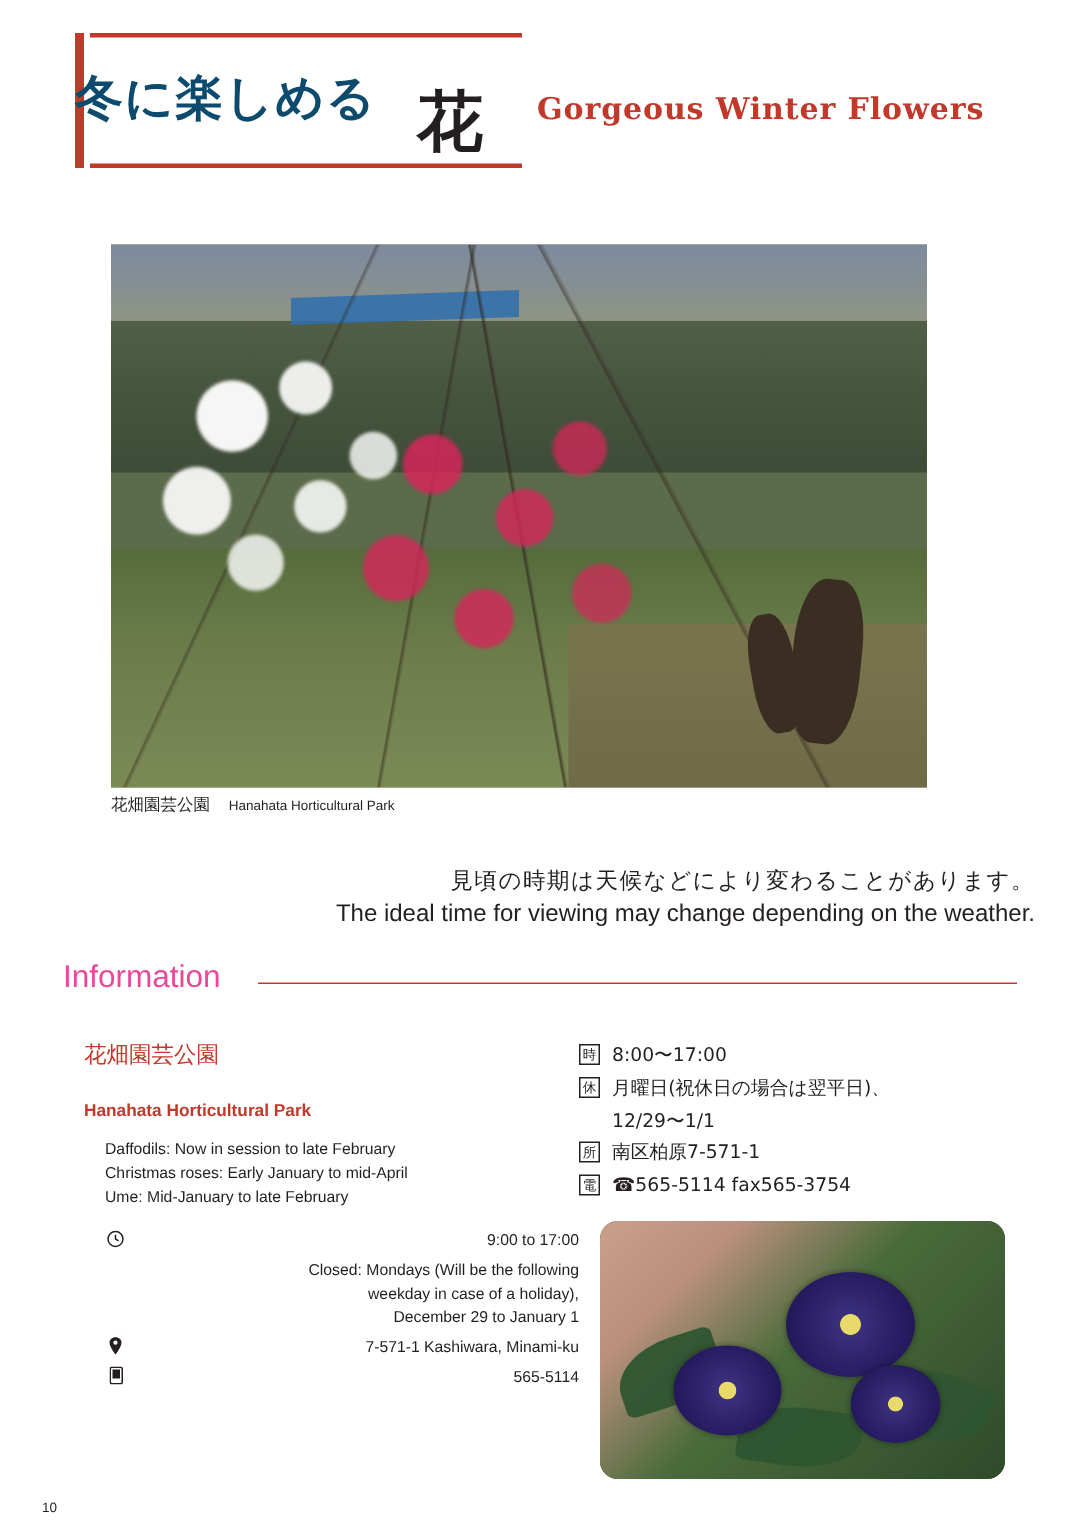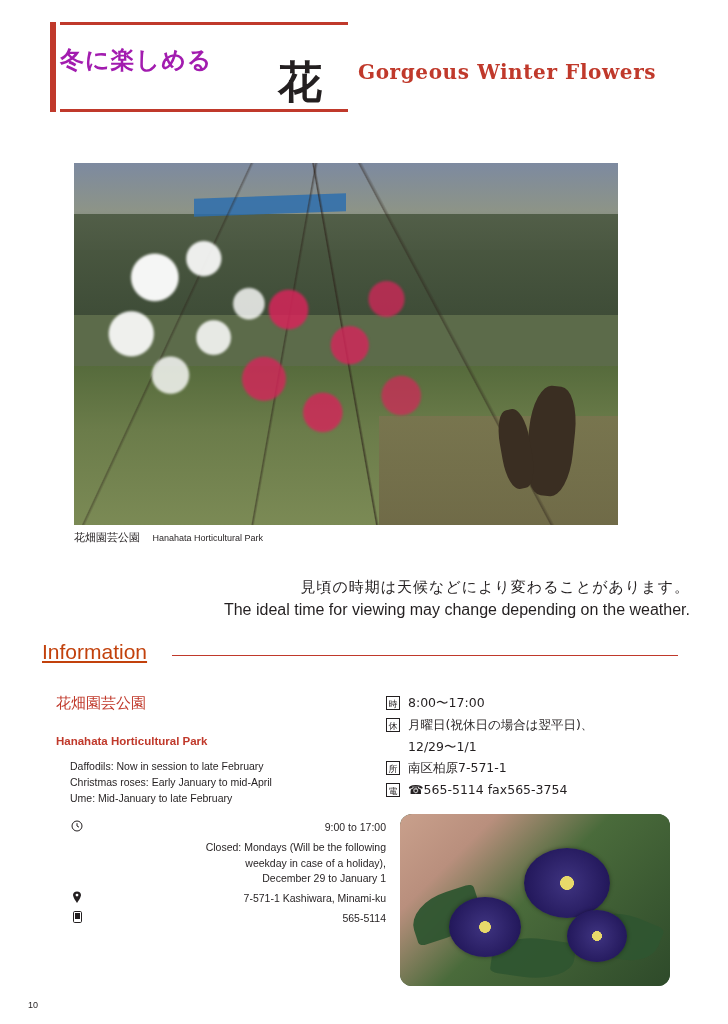--- a/index.html
+++ b/index.html
@@ -43,27 +43,27 @@
   .header-rule-bottom {
     position: absolute;
     left: 10px;
     top: 87px;
     width: 288px;
     height: 3px;
     background: #c0392b;
   }
   .title-jp {
     position: absolute;
-    left: 10px;
+    left: 0;
     top: 22px;
     font-family: "DejaVu Sans", sans-serif;
-    font-size: 24px;
+    font-size: 32px;
     font-weight: bold;
     letter-spacing: 1px;
-    color: #a21caf;
+    color: #0c4a6e;
   }
   .title-jp-big {
     position: absolute;
     left: 228px;
     top: 38px;
     font-family: "DejaVu Serif", serif;
     font-size: 44px;
     font-weight: bold;
     color: #231f20;
     line-height: 1;
@@ -206,22 +206,21 @@
     top: 640px;
     width: 636px;
     height: 30px;
   }
   .info-head-text {
     position: absolute;
     left: 0;
     top: 0;
     font-family: "Liberation Sans", sans-serif;
     font-size: 21px;
-    color: #c2410c;
-    text-decoration: underline;
+    color: #ec4899;
   }
   .info-head-rule {
     position: absolute;
     left: 130px;
     top: 15px;
     right: 0;
     height: 1px;
     background: #c0392b;
   }
 

